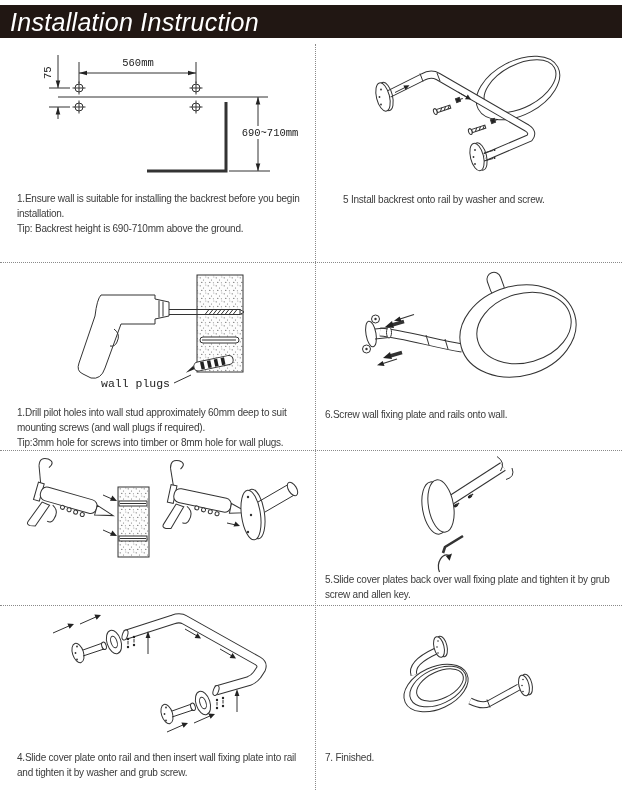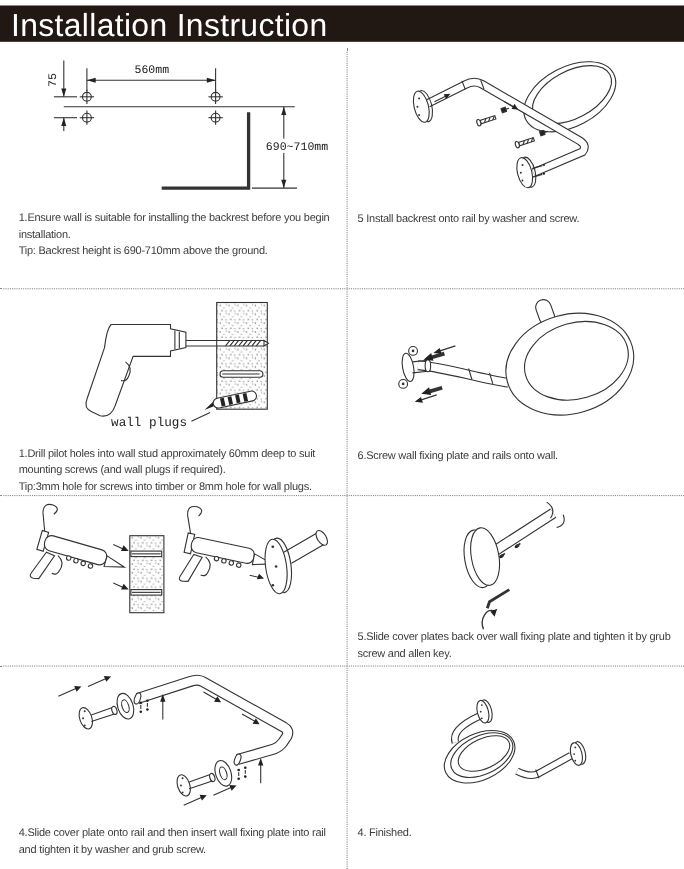--- a/index.html
+++ b/index.html
@@ -1,20 +1,20 @@
 <!DOCTYPE html>
 <html><head>
 <meta charset="utf-8">
 <style>
   html,body{margin:0;padding:0;background:#fff;}
   .page{position:relative;width:622px;height:790px;background:#fff;overflow:hidden;
         font-family:"Liberation Sans",sans-serif;}
   .titlebar{position:absolute;left:0;top:5px;width:622px;height:33px;background:#211713;}
-  .titlebar h1{margin:0;padding:3px 0 0 10px;font-size:29px;font-weight:400;color:#fff;
-        font-family:"Liberation Sans",sans-serif;letter-spacing:.3px;}
+  .titlebar h1{margin:0;padding:3px 0 0 10px;font-size:25px;font-weight:400;color:#fff;
+        font-family:"Liberation Sans",sans-serif;letter-spacing:.3px;font-style:italic;}
   .vdiv{position:absolute;left:315px;top:44px;height:746px;width:0;border-left:1px dotted #8a8a8a;}
   .hdiv{position:absolute;left:0;width:622px;height:0;border-top:1px dotted #8a8a8a;}
   .cap{position:absolute;font-size:10px;line-height:15px;color:#3c3c3c;
        letter-spacing:-0.22px;white-space:nowrap;}
   svg.fig{position:absolute;overflow:visible;}
   .fig text{font-family:"Liberation Mono","DejaVu Sans Mono",monospace;fill:#222;stroke:none;}
 </style>
 </head>
 <body>
 
@@ -366,21 +366,21 @@
       </g>
     </g>
   </svg>
 
   <div class="cap" style="left:17px;top:191px">
     <div>1.Ensure wall is suitable for installing the backrest before you begin</div>
     <div>installation.</div>
     <div>Tip: Backrest height is 690-710mm above the ground.</div>
   </div>
 
-  <div class="cap" style="left:325px;top:192px">
+  <div class="cap" style="left:343px;top:192px">
     <div>5 Install backrest onto rail by washer and screw.</div>
   </div>
 
   <div class="cap" style="left:17px;top:405px">
     <div>1.Drill pilot holes into wall stud approximately 60mm deep to suit</div>
     <div>mounting screws (and wall plugs if required).</div>
     <div>Tip:3mm hole for screws into timber or 8mm hole for wall plugs.</div>
   </div>
 
   <div class="cap" style="left:325px;top:407px">
@@ -392,16 +392,16 @@
     <div>5.Slide cover plates back over wall fixing plate and tighten it by grub</div>
     <div>screw and allen key.</div>
   </div>
 
   <div class="cap" style="left:17px;top:750px">
     <div>4.Slide cover plate onto rail and then insert wall fixing plate into rail</div>
     <div>and tighten it by washer and grub screw.</div>
   </div>
 
   <div class="cap" style="left:325px;top:750px">
-    <div>4. Finished.</div>
+    <div>7. Finished.</div>
   </div>
 
 </div>
 
 </body></html>

